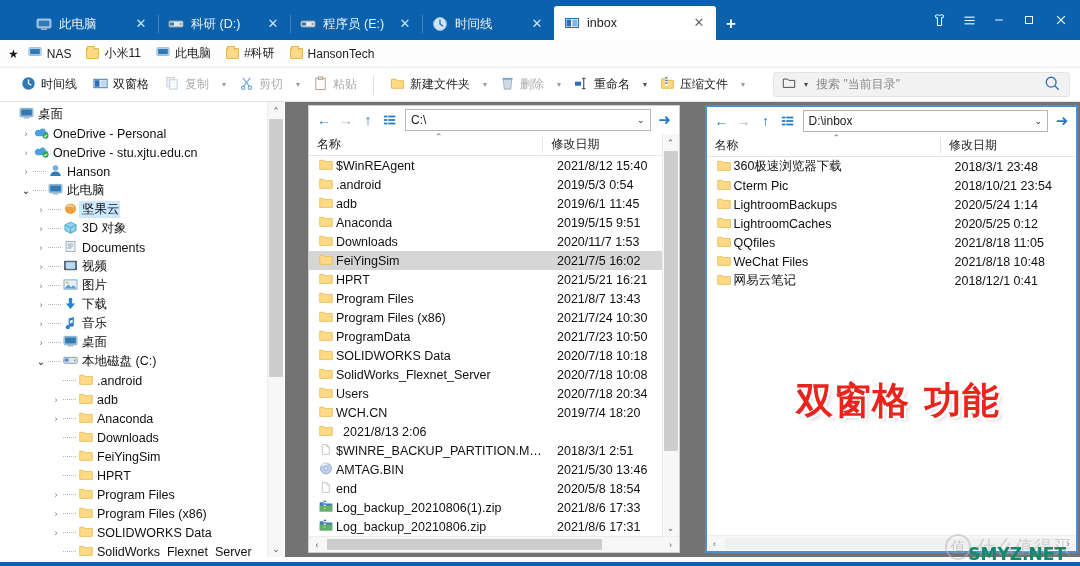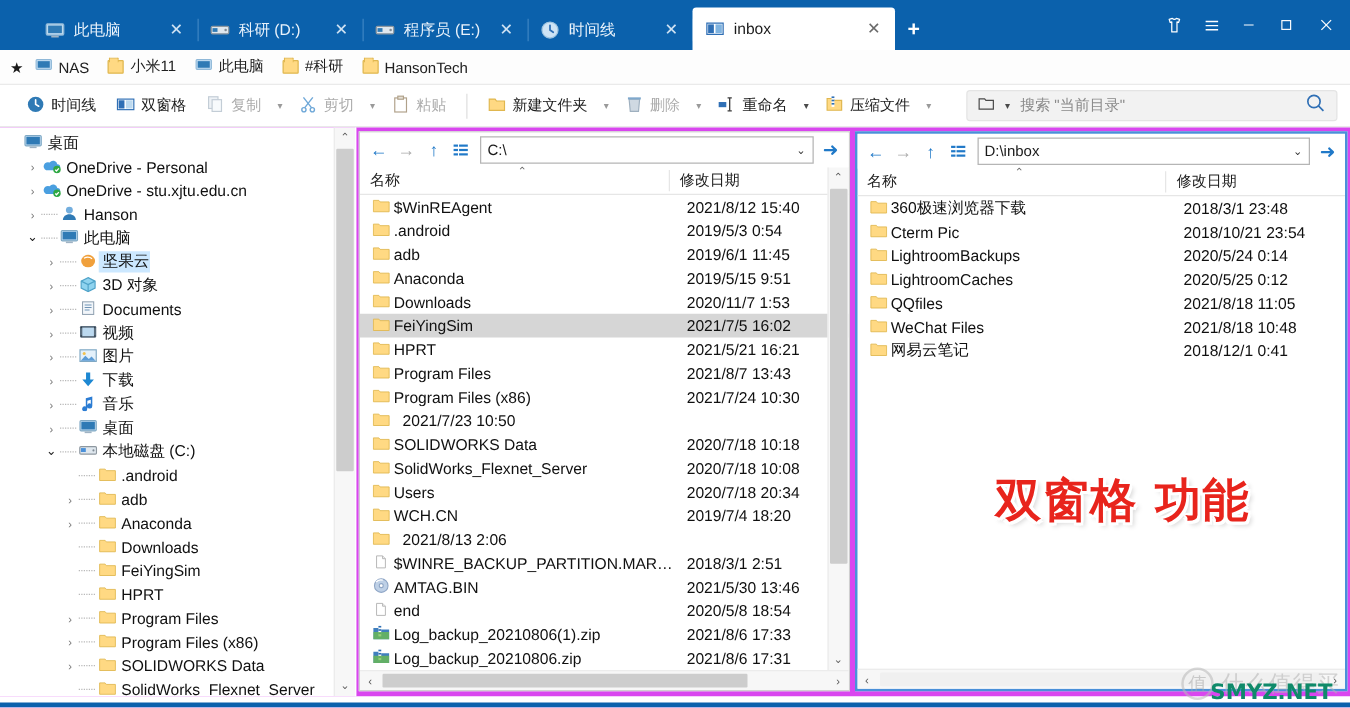--- a/index.html
+++ b/index.html
@@ -77,21 +77,21 @@
   .tsep{ width:1px;height:20px;background:#e0e0e0;margin:0 7px; }
   .searchbox{
     margin-left:22px; display:flex; align-items:center; gap:4px;
     height:25px; background:#f2f2f2; border:1px solid #e4e4e4; border-radius:3px;
     flex:1; max-width:none; padding:0 8px; color:#8a8a8a; font-size:12px;
   }
   .searchbox .sico{ color:#4a4a4a; }
   .searchbox .mag{ margin-left:auto; color:#2f6fb5; font-size:15px; }
 
   
-  .main{ display:flex; height:455px; background:#d946ef; }
+  .main{ display:flex; height:455px; background:#737373;gap:21px; }
 
   
   .sidebar{
     width:285px; flex:none; position:relative; background:#fff;
     border-right:1px solid #fff; overflow:hidden;
   }
   .tree{ padding:3px 0 0 4px; }
   .trow{
     display:flex; align-items:center; height:19px; font-size:12.5px;
     color:#101010; white-space:nowrap; cursor:pointer;
@@ -822,20 +822,21 @@
           </span>
           <span class="fn">Program Files (x86)</span>
           <span class="fd">2021/7/24 10:30</span>
         </div>
         <div class="frow">
           <span class="fi">
             <span><svg viewBox="0 0 16 14" width="14" height="13">
                 <path d="M0.8 2.2h5l1.1 1.4h8.3v9H0.8z" fill="#ffd983" stroke="#e0b74f" stroke-width=".8"></path>
               </svg></span>
           </span>
+          <span class="fn">ProgramData</span>
           <span class="fd">2021/7/23 10:50</span>
         </div>
         <div class="frow">
           <span class="fi">
             <span><svg viewBox="0 0 16 14" width="14" height="13">
                 <path d="M0.8 2.2h5l1.1 1.4h8.3v9H0.8z" fill="#ffd983" stroke="#e0b74f" stroke-width=".8"></path>
               </svg></span>
           </span>
           <span class="fn">SOLIDWORKS Data</span>
           <span class="fd">2020/7/18 10:18</span>
@@ -1002,21 +1003,21 @@
           <span class="fn">Cterm Pic</span>
           <span class="fd">2018/10/21 23:54</span>
         </div>
         <div class="frow">
           <span class="fi">
             <span><svg viewBox="0 0 16 14" width="14" height="13">
                 <path d="M0.8 2.2h5l1.1 1.4h8.3v9H0.8z" fill="#ffd983" stroke="#e0b74f" stroke-width=".8"></path>
               </svg></span>
           </span>
           <span class="fn">LightroomBackups</span>
-          <span class="fd">2020/5/24 0:14</span>
+          <span class="fd">2020/5/24 1:14</span>
         </div>
         <div class="frow">
           <span class="fi">
             <span><svg viewBox="0 0 16 14" width="14" height="13">
                 <path d="M0.8 2.2h5l1.1 1.4h8.3v9H0.8z" fill="#ffd983" stroke="#e0b74f" stroke-width=".8"></path>
               </svg></span>
           </span>
           <span class="fn">LightroomCaches</span>
           <span class="fd">2020/5/25 0:12</span>
         </div>

